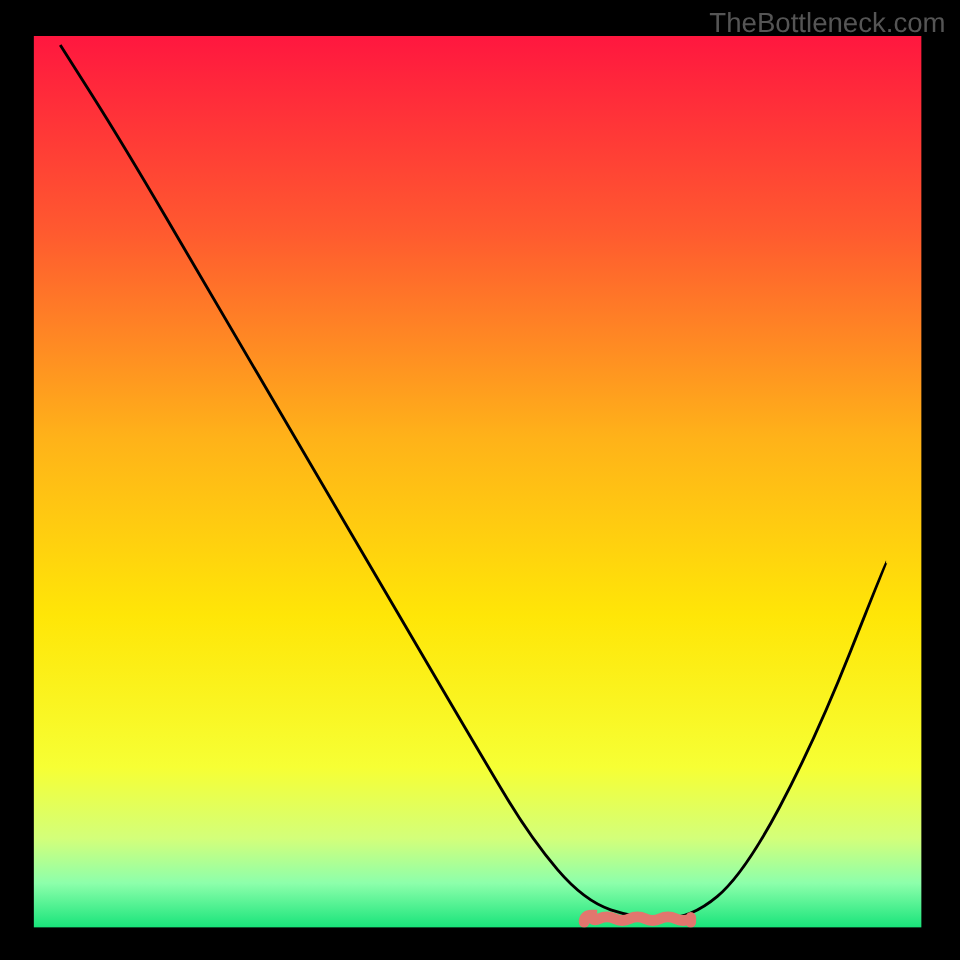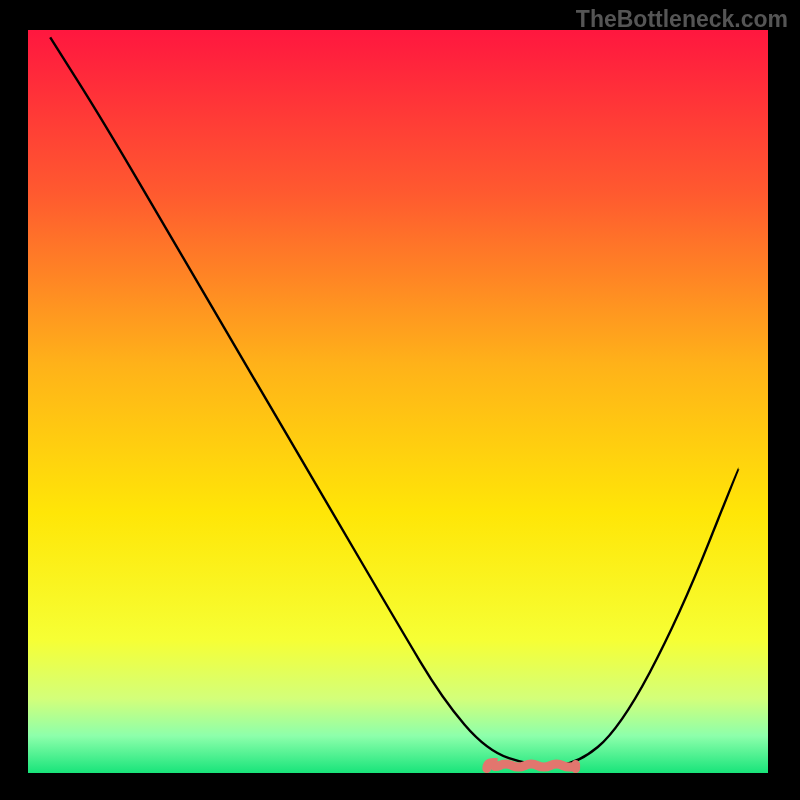--- a/index.html
+++ b/index.html
@@ -18,21 +18,21 @@
   }
   svg {
     display: block;
   }
   .watermark {
     position: absolute;
     top: 6px;
     right: 12px;
     color: #555;
     font-size: 23px;
-    font-weight: 700;
+    font-weight: 400;
     user-select: none;
   }
 </style>
 </head>
 <body>
 
 <div class="stage">
   <svg id="chart-svg" width="800" height="800" viewBox="0 0 800 800">
     <defs>
       <linearGradient id="bg-grad" x1="0" y1="0" x2="0" y2="1">

